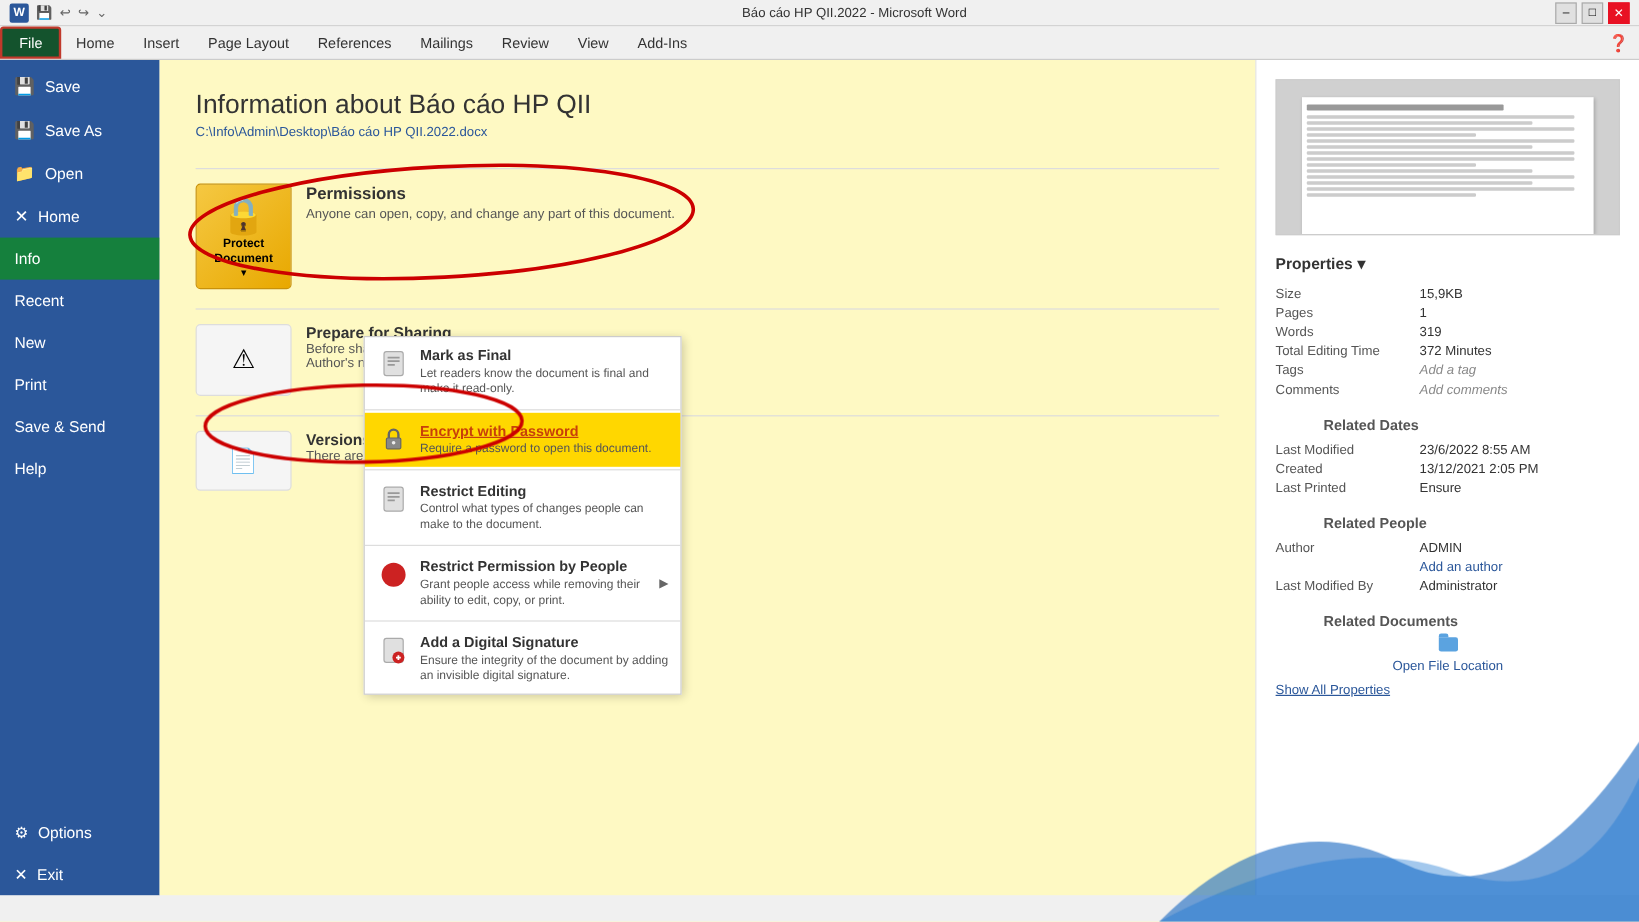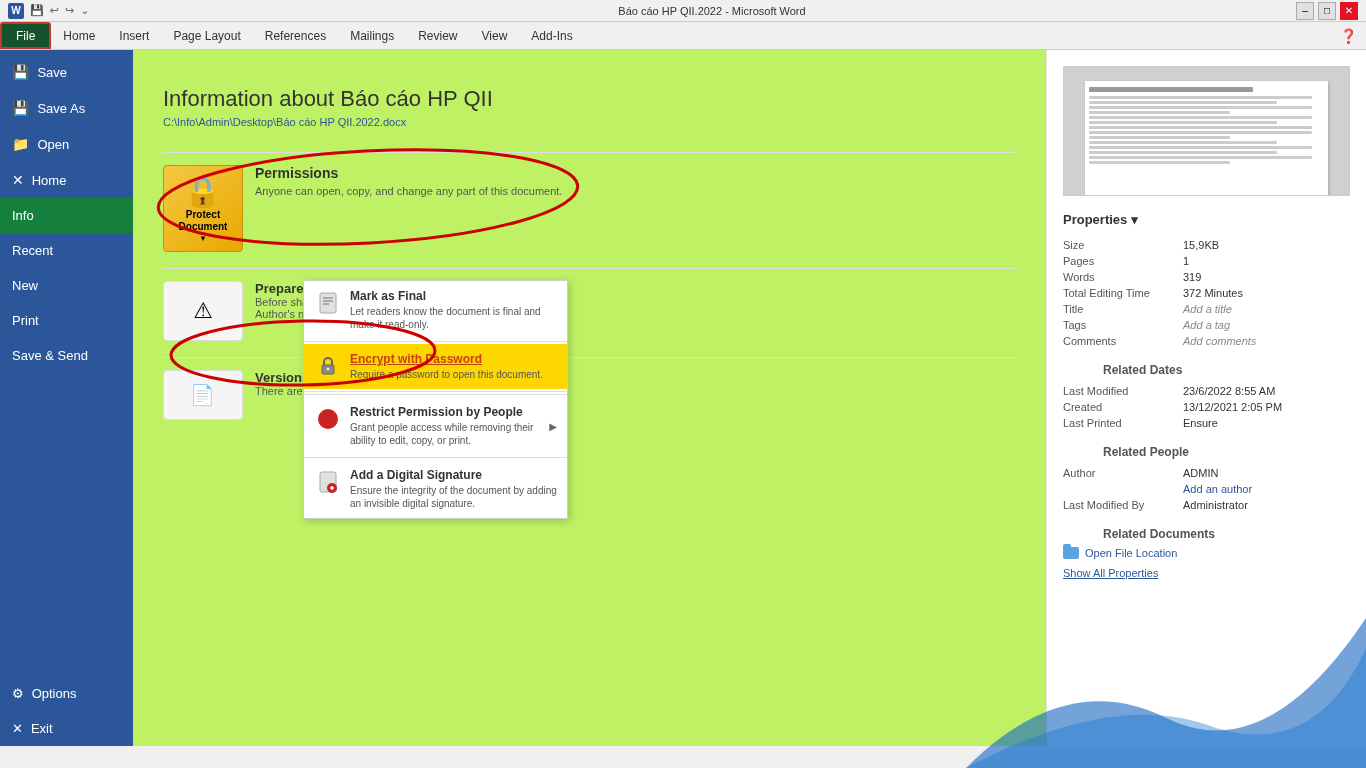--- a/index.html
+++ b/index.html
@@ -67,22 +67,22 @@
       display: flex;
       align-items: center;
       gap: 8px;
       color: white;
     }
     .sidebar-item.active { background: #15803d; }
 
     
     .content-area {
       flex: 1;
-      background: #bef264;
-      padding: 36px 30px;
+      background: #fef9c3;
+      padding: 24px 30px;
       overflow-y: auto;
       position: relative;
     }
 
     .page-title { font-size: 22px; color: #333; font-weight: 300; margin-bottom: 4px; }
     .file-path { font-size: 11px; color: #2b579a; margin-bottom: 24px; }
 
     
     .section-divider { border-top: 1px solid #ddd; margin: 12px 0; }
 
@@ -194,20 +194,21 @@
     .section-title { font-size: 12px; font-weight: bold; color: #555; margin: 12px 0 6px; padding-left: 40px; }
 
     .related-docs-link {
       display: flex;
       align-items: center;
       gap: 6px;
       font-size: 11px;
       color: #2b579a;
       cursor: pointer;
       margin-top: 6px;
+      flex-direction: column;
     }
     .folder-icon-small {
       width: 16px;
       height: 12px;
       background: #5ba3e0;
       border-radius: 0 2px 2px 2px;
       position: relative;
     }
     .folder-icon-small::before {
       content: '';
@@ -314,20 +315,23 @@
     </div>
     <div class="sidebar-item">
       <span>New</span>
     </div>
     <div class="sidebar-item">
       <span>Print</span>
     </div>
     <div class="sidebar-item">
       <span>Save &amp; Send</span>
     </div>
+    <div class="sidebar-item">
+      <span>Help</span>
+    </div>
     <div style="flex:1;"></div>
     <div class="sidebar-item">
       <span>⚙</span>
       <span>Options</span>
     </div>
     <div class="sidebar-item">
       <span>✕</span>
       <span>Exit</span>
     </div>
   </div>
@@ -407,20 +411,34 @@
               <circle cx="12" cy="15" r="1.5" fill="#eee"></circle>
             </svg>
         </div>
         <div class="dropdown-item-text dropdown-item-highlighted">
           <div class="dropdown-item-title" style="color:#c8400a;text-decoration:underline;">Encrypt with Password</div>
           <div class="dropdown-item-desc">Require a password to open this document.</div>
         </div>
       </div>
       <div class="dropdown-divider"></div>
 
+      <div class="dropdown-item">
+        <div class="dropdown-item-icon">
+          <svg width="24" height="24" viewBox="0 0 24 24">
+              <rect x="4" y="2" width="16" height="20" rx="2" fill="#e0e0e0" stroke="#aaa" stroke-width="1"></rect>
+              <line x1="7" y1="7" x2="17" y2="7" stroke="#999" stroke-width="1.5"></line>
+              <line x1="7" y1="10" x2="17" y2="10" stroke="#999" stroke-width="1.5"></line>
+              <line x1="7" y1="13" x2="13" y2="13" stroke="#999" stroke-width="1.5"></line>
+            </svg>
+        </div>
+        <div class="dropdown-item-text">
+          <div class="dropdown-item-title">Restrict Editing</div>
+          <div class="dropdown-item-desc">Control what types of changes people can make to the document.</div>
+        </div>
+      </div>
       <div class="dropdown-divider"></div>
 
       <div class="dropdown-item">
         <div class="dropdown-item-icon">
           <span style="width:20px;height:20px;background:#cc2222;border-radius:50%;display:inline-block;"></span>
         </div>
         <div class="dropdown-item-text">
           <div class="dropdown-item-title">Restrict Permission by People</div>
           <div class="dropdown-item-desc">Grant people access while removing their ability to edit, copy, or print.</div>
         </div>
@@ -489,24 +507,20 @@
       </tr>
       <tr>
         <td class="prop-label">Words</td>
         <td class="prop-value black">319</td>
       </tr>
       <tr>
         <td class="prop-label">Total Editing Time</td>
         <td class="prop-value black">372 Minutes</td>
       </tr>
       <tr>
-        <td class="prop-label">Title</td>
-        <td class="prop-value muted">Add a title</td>
-      </tr>
-      <tr>
         <td class="prop-label">Tags</td>
         <td class="prop-value muted">Add a tag</td>
       </tr>
       <tr>
         <td class="prop-label">Comments</td>
         <td class="prop-value muted">Add comments</td>
       </tr>
     </tbody>
       </table>
 

